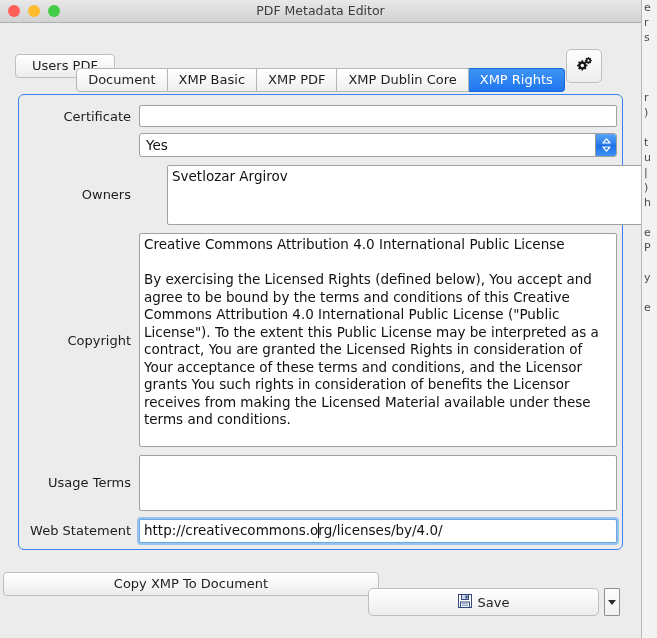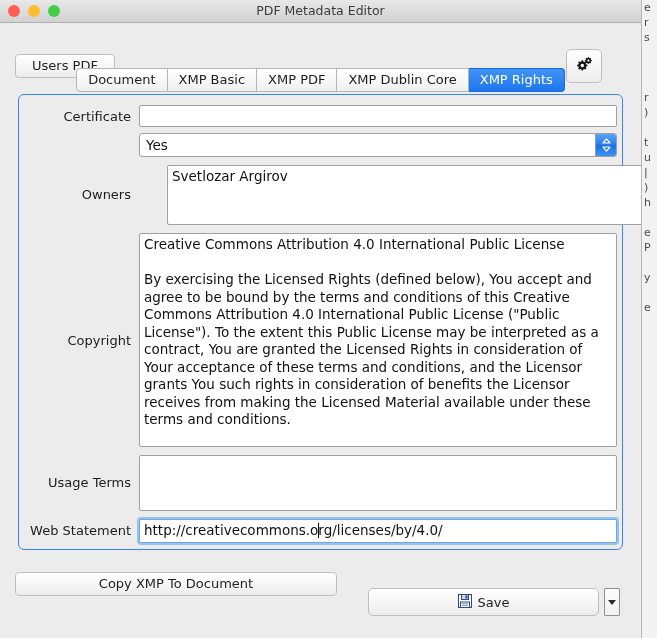--- a/index.html
+++ b/index.html
@@ -263,23 +263,23 @@
     width: 1px;
     height: 15px;
     background: #000;
     vertical-align: -3px;
     margin: 0 -0.5px;
   }
 
   
   #copy-xmp-to-doc-btn {
     position: absolute;
-    left: 15px;
+    left: 3px;
     top: 572px;
-    width: 322px;
+    width: 376px;
     height: 24px;
     line-height: 22px;
   }
   #copy-doc-to-xmp-btn {
     position: absolute;
     left: 15px;
     top: 606px;
     width: 322px;
     height: 24px;
     line-height: 22px;

